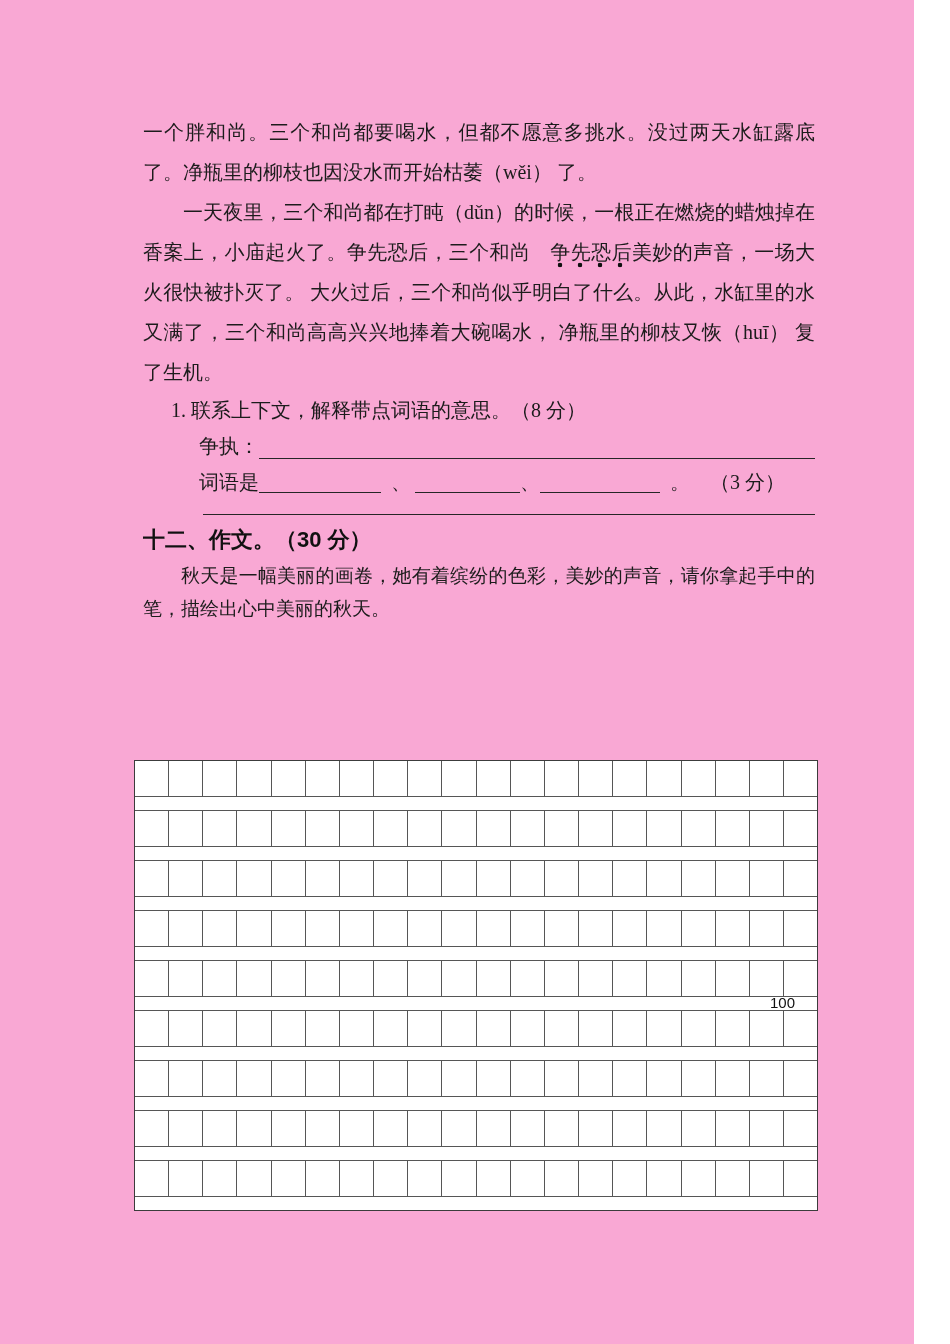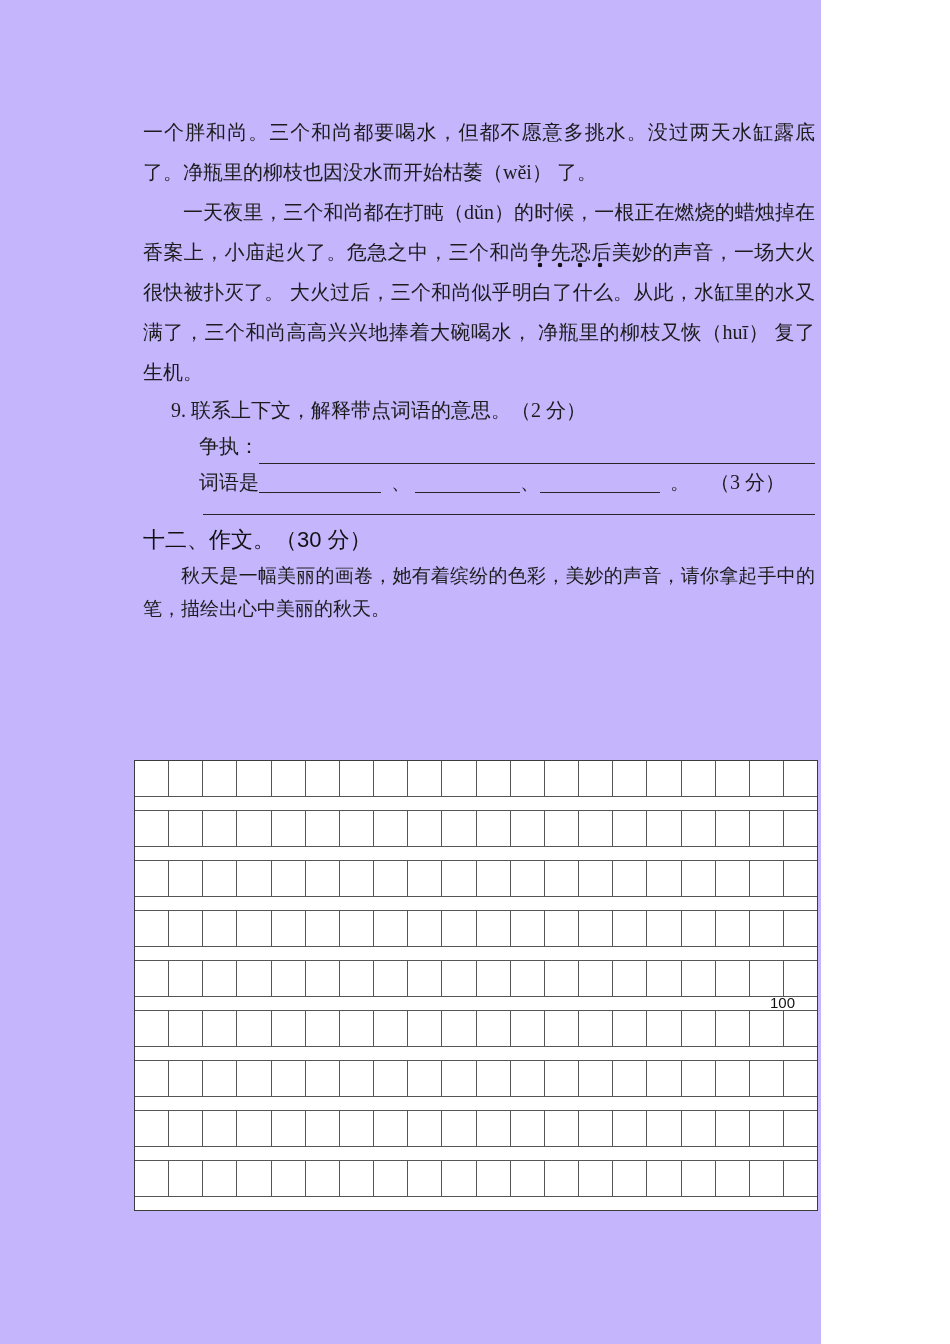--- a/index.html
+++ b/index.html
@@ -1,48 +1,48 @@
 <!DOCTYPE html>
 <html><head>
 <meta charset="utf-8">
 <style>
   html,body{margin:0;padding:0;background:#ffffff;}
   .sheet{
-    position:relative;width:821px;height:1344px;background:#c4b5fd;
+    position:relative;width:914px;height:1344px;background:#f9a8d4;
     font-family:"Liberation Serif","DejaVu Serif",serif;color:#1c1c1c;overflow:hidden;
   }
   .flow{position:absolute;left:143px;top:112px;width:672px;}
 
   
   .passage p{margin:0;font-size:20px;line-height:40px;text-align:justify;}
   .passage p.indent{text-indent:40px;}
   .emph{
     padding-bottom:5px;
     background-image:radial-gradient(circle,#111 2px,rgba(0,0,0,0) 2.6px);
-    background-size:1em 6px;background-repeat:repeat-x;background-position:0 100%;
+    background-size:1em 6px;background-repeat:repeat-x;background-position:0 100%;margin-left:20px;
   }
 
   
   .questions{font-size:20px;line-height:36px;}
   .qline{padding-left:28px;}
   .qsub{padding-left:56px;}
-  .fill{display:flex;align-items:flex-end;}
+  .fill{display:flex;align-items:flex-start;}
   .fill .blank-fill{flex:1;border-bottom:1px solid #262626;height:30px;}
   .blank{display:inline-block;border-bottom:1px solid #262626;height:20px;vertical-align:-4px;}
   .b93{width:93px;}  .b150{width:150px;} .b225{width:225px;}
   .b205{width:205px;} .b122{width:122px;} .b105{width:105px;} .b120{width:120px;}
   .sep{margin:0 4px 0 10px;}
   .endpunct{margin-left:10px;}
   .score-gap{margin-left:20px;}
 
   .answer-line{margin-left:60px;border-bottom:1px solid #262626;height:14px;margin-bottom:4px;}
 
   .section-title{
     margin-top:8px;font-family:"Liberation Sans","DejaVu Sans",sans-serif;
-    font-weight:normal;font-size:22px;line-height:34px;color:#111;
+    font-weight:bold;font-size:22px;line-height:34px;color:#111;
   }
   .prompt{margin:2px 0 0 0;font-size:19px;line-height:33px;text-align:justify;text-indent:38px;}
 
   
   .grid{
     position:absolute;left:134px;top:760px;width:684px;
     border:1.5px solid #3c3c3c;box-sizing:border-box;background:#fff;
   }
   .zi-row{display:flex;height:35px;border-bottom:1px solid #565656;}
   .zi-cell{flex:1;border-right:1px solid #565656;}
@@ -56,26 +56,26 @@
 </style>
 </head>
 <body>
 
 <div class="sheet">
 
   <div class="flow">
 
     <div class="passage">
       <p>一个胖和尚。三个和尚都要喝水，但都不愿意多挑水。没过两天水缸露底了。净瓶里的柳枝也因没水而开始枯萎（wěi） 了。</p>
-      <p class="indent"><span>一天夜里，三个和尚都在打盹（dǔn）的时候，一根正在燃烧的蜡烛掉在香案上，小庙起火了。危急之中，三个和尚</span><span class="emph">争先恐后</span><span>美妙的声音，一场大火很快被扑灭了。 大火过后，三个和尚似乎明白了什么。从此，水缸里的水又满了，三个和尚高高兴兴地捧着大碗喝水， 净瓶里的柳枝又恢（huī） 复了生机。</span></p>
+      <p class="indent"><span>一天夜里，三个和尚都在打盹（dǔn）的时候，一根正在燃烧的蜡烛掉在香案上，小庙起火了。争先恐后，三个和尚</span><span class="emph">争先恐后</span><span>美妙的声音，一场大火很快被扑灭了。 大火过后，三个和尚似乎明白了什么。从此，水缸里的水又满了，三个和尚高高兴兴地捧着大碗喝水， 净瓶里的柳枝又恢（huī） 复了生机。</span></p>
     </div>
 
     <div class="questions">
 
-      <div class="qline">9. 联系上下文，解释带点词语的意思。（2 分）</div>
+      <div class="qline">1. 联系上下文，解释带点词语的意思。（8 分）</div>
       <div class="qsub fill">
         <span>争执：</span>
         <span class="blank-fill"></span>
       </div>
 
 
       <div class="qsub"><span>词语是</span><span class="blank b122"></span><span class="sep">、</span><span class="blank b105"></span><span>、</span><span class="blank b120"></span><span class="endpunct">。</span><span class="score-gap">（3 分）</span></div>
 
       <div class="answer-line"></div>
     </div>

